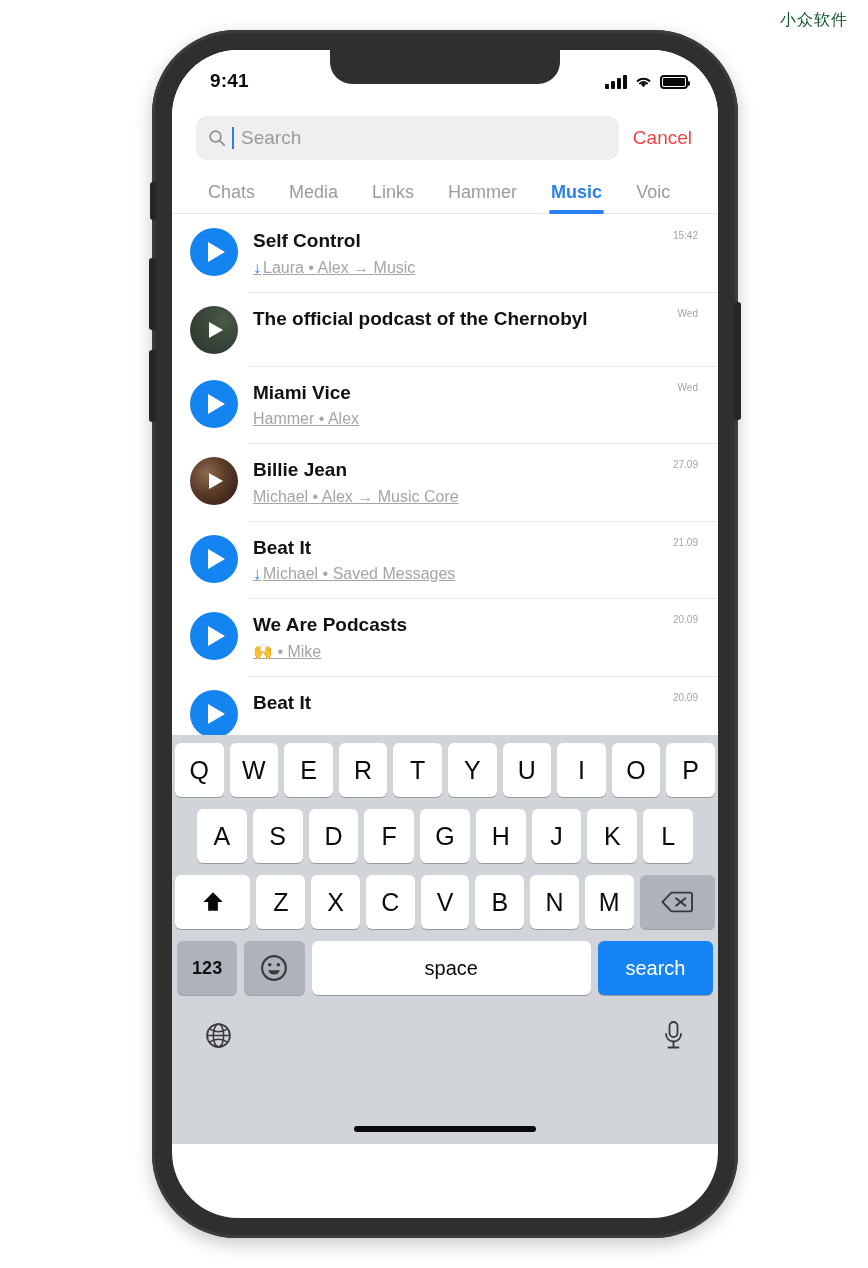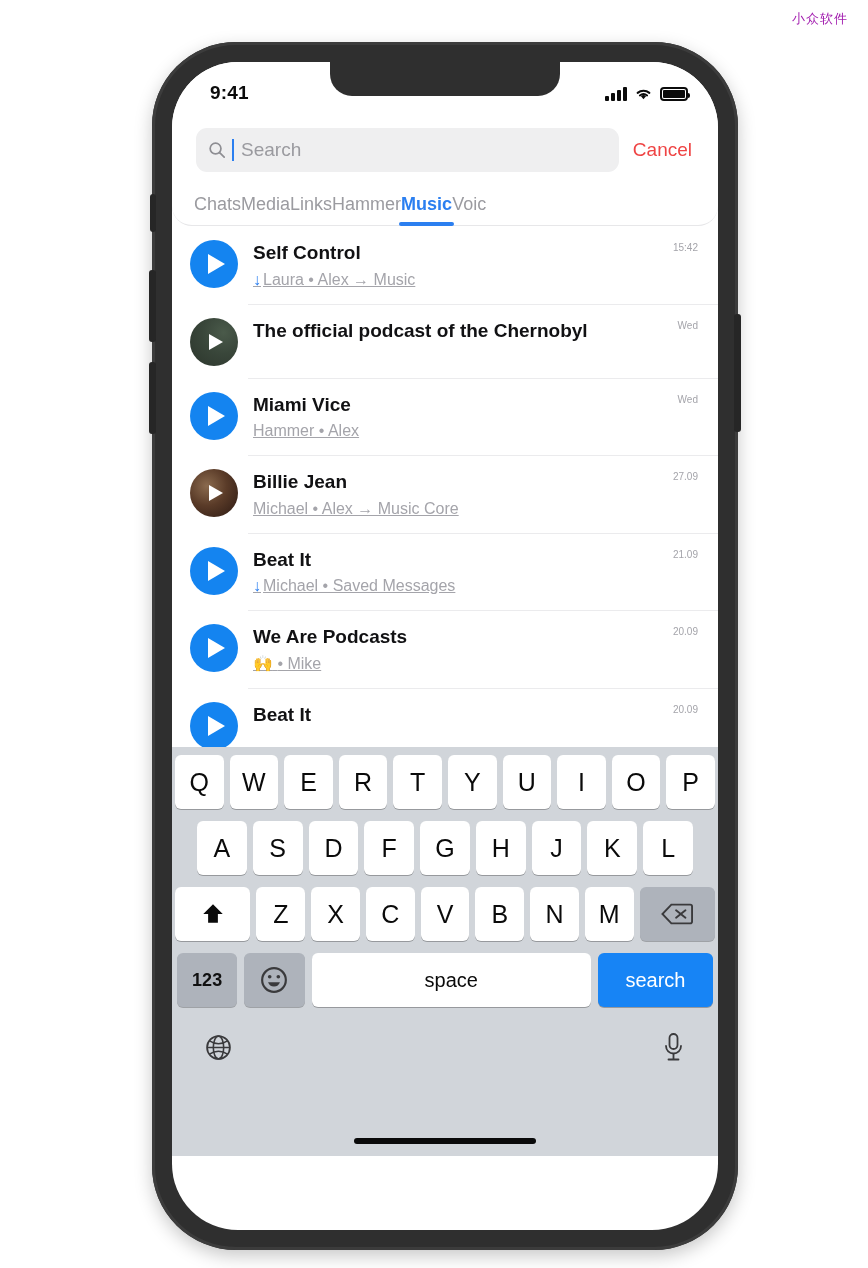--- a/index.html
+++ b/index.html
@@ -6,31 +6,31 @@
   html, body {
     width: 868px; height: 1268px;
     background: #ffffff;
     font-family: "Liberation Sans", sans-serif;
     overflow: hidden;
   }
 
   
   .watermark {
     position: absolute; top: 10px; right: 20px;
-    font-size: 13px; color: #a21caf;
+    font-size: 16px; color: #14532d;
     letter-spacing: 1px;
     font-family: "DejaVu Sans", sans-serif;
     user-select: none;
   }
 
   
   .phone-wrap {
     position: absolute;
     left: 152px; top: 30px;
-    width: 586px; height: 1208px; margin-top: 12px;
+    width: 586px; height: 1208px;
   }
   .phone-frame {
     position: absolute; inset: 0;
     background: #2f2f2f;
     border-radius: 84px;
     box-shadow: 0 6px 18px rgba(0,0,0,0.22);
   }
   .phone-frame::after {
     content: ""; position: absolute; inset: 0;
     border-radius: 84px;
@@ -134,26 +134,26 @@
     font-size: 19px;
     color: #ef4444;
     white-space: nowrap;
     padding-right: 2px;
   }
 
   
   .tabs {
     display: flex;
     align-items: flex-end;
-    padding: 16px 22px 0 22px;
+    padding: 16px 22px 0 36px;
+    gap: 34px;
     background: #fff;
     position: relative;
     border-bottom: 1px solid #e7e7e9;
     height: 54px;
-    border-radius: 20px;
   }
   .tab {
     font-size: 18px;
     color: #9b9ba0;
     padding-bottom: 10px;
     position: relative;
     white-space: nowrap;
   }
   .tab.active { color: #2b7ff0; font-weight: bold; }
   .tab.active::after {

